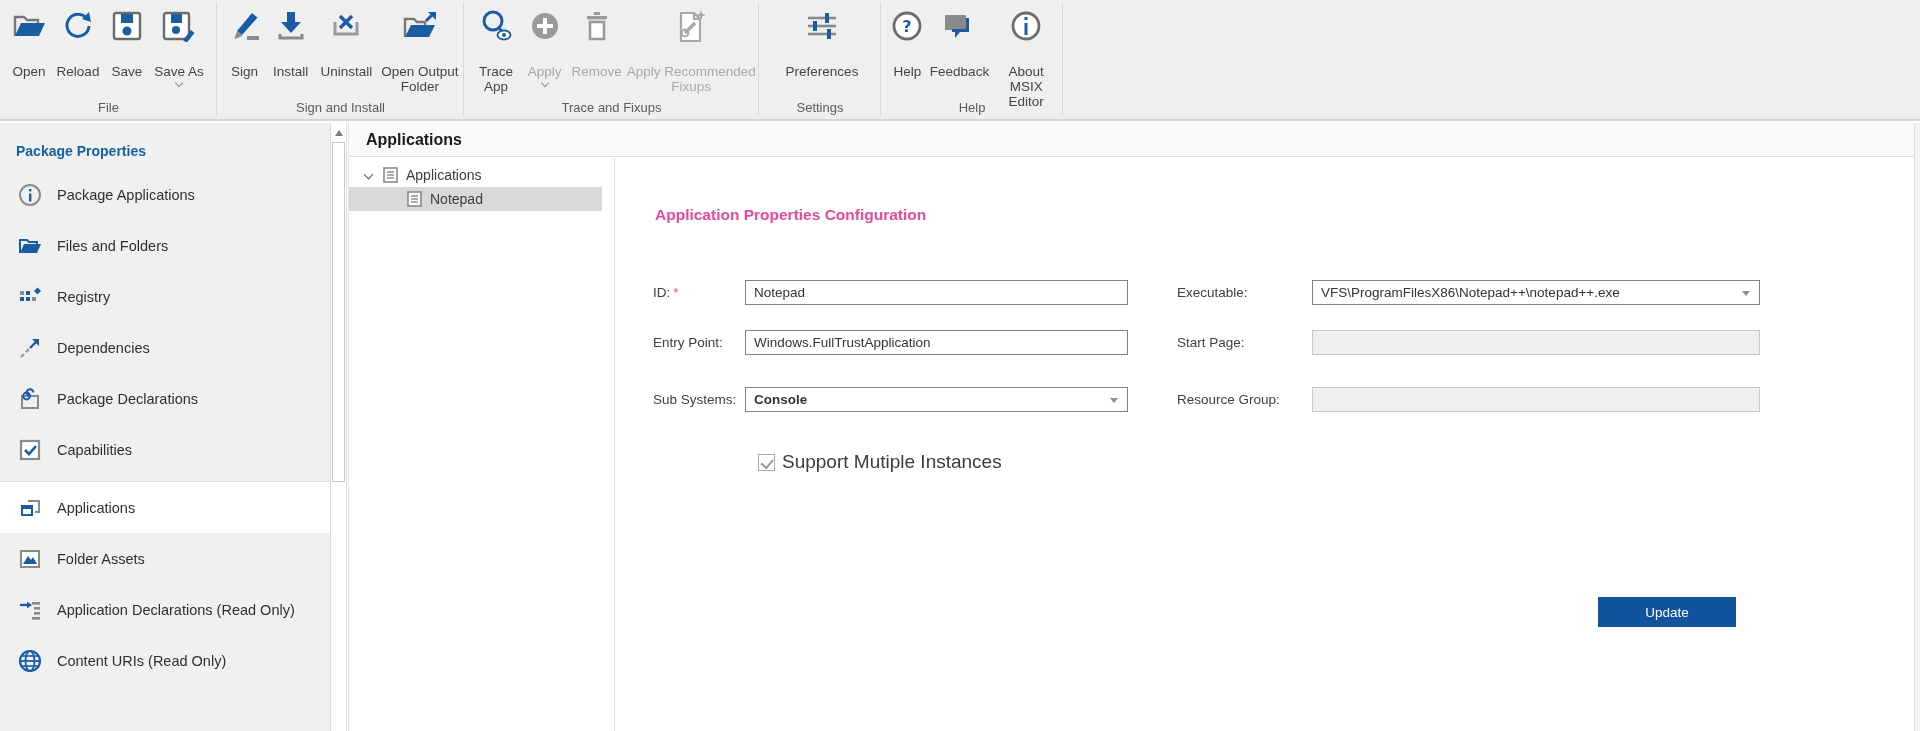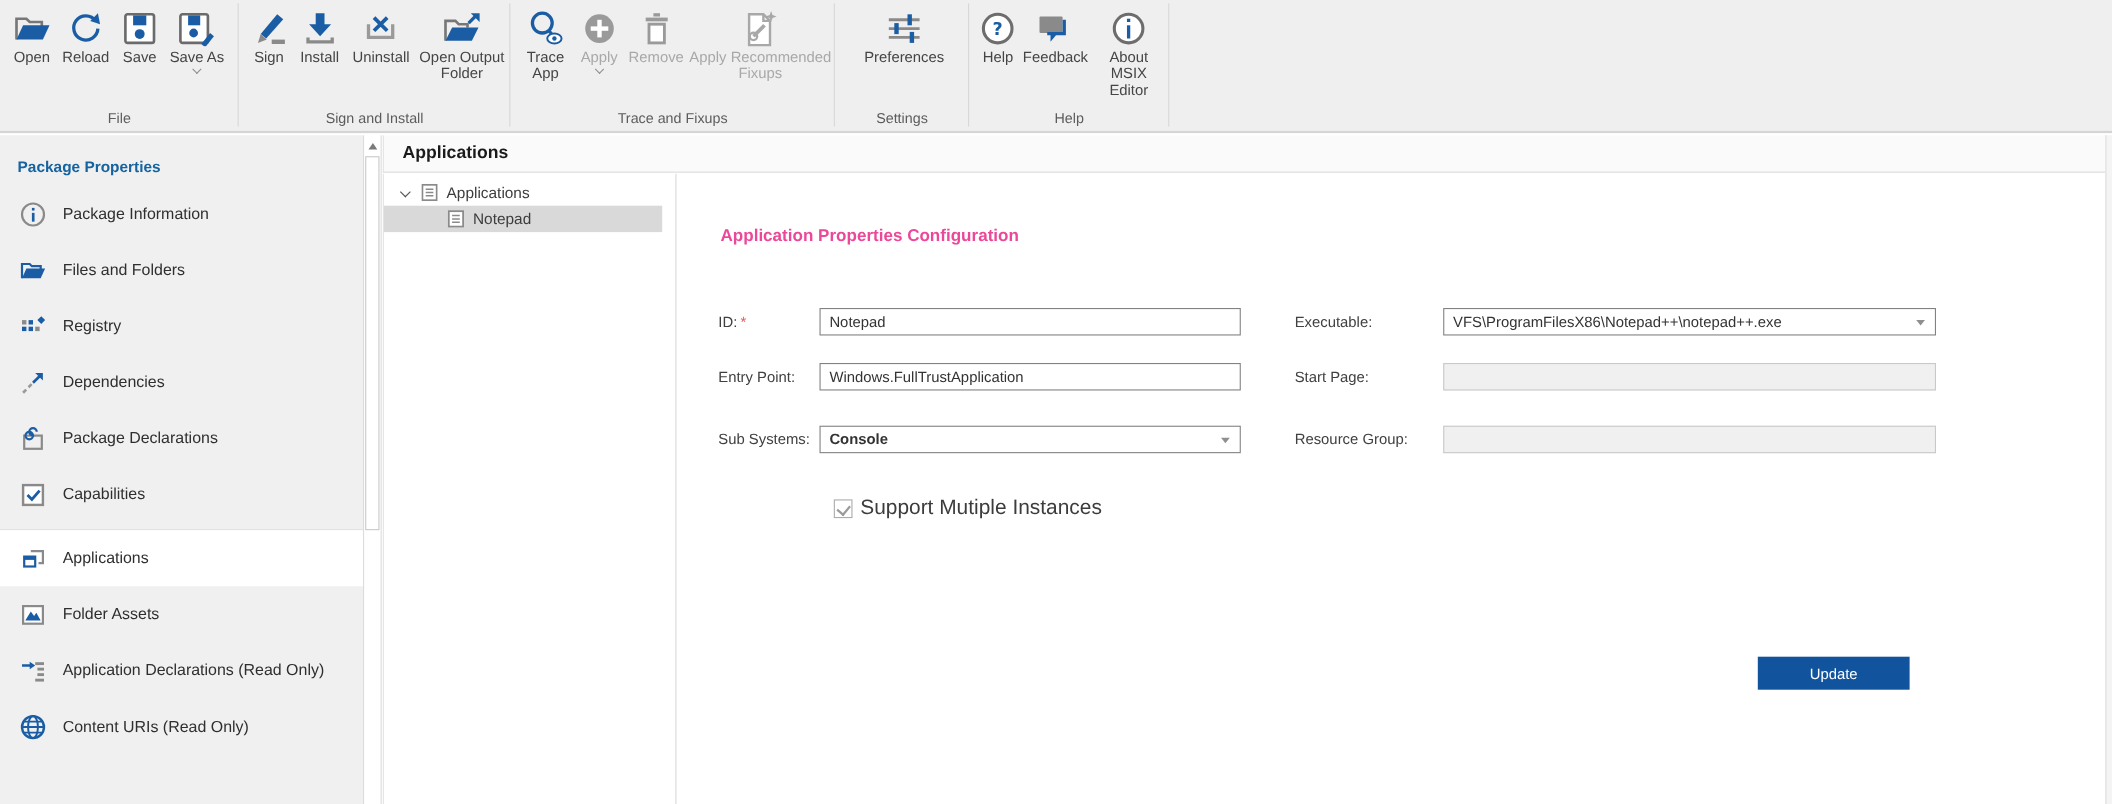--- a/index.html
+++ b/index.html
@@ -13,21 +13,21 @@
   .rgroup { position:relative; height:100%; display:flex; align-items:flex-start;
             padding:6px 2px 0 6px; }
   .rgroup::after { content:""; position:absolute; right:0; top:3px; bottom:4px;
                    width:1px; background:#d8d8d8; }
   .rgroup-label { position:absolute; left:0; right:0; bottom:4px; text-align:center;
                   font-size:13px; color:#5c5c5c; }
   .rbtn { display:flex; flex-direction:column; align-items:center; padding-top:2px;
           cursor:default; }
   .rbtn .ricon { height:36px; display:flex; align-items:center; justify-content:center; }
   .rbtn .rlabel { font-size:13.5px; color:#454545; text-align:center; line-height:15px;
-                  margin-top:0; }
+                  margin-top:20px; }
   .rbtn.disabled .rlabel { color:#a8a8a8; }
   .chev { width:8px; height:8px; margin-top:1px; position:relative; }
   .chev::after { content:""; position:absolute; left:1px; top:0; width:5px; height:5px;
                  border-right:1.5px solid #8f8f8f; border-bottom:1.5px solid #8f8f8f;
                  transform:rotate(45deg); }
 
   
   .sidebar { position:absolute; left:0; top:123px; width:330px; bottom:0;
              background:#f0f0f0; }
   .side-header { padding:20px 0 10px 16px; font-size:14px; font-weight:bold;
@@ -304,21 +304,21 @@
     <div class="side-header">Package Properties</div>
 
     <div class="side-item">
       <span class="sicon">
         <svg width="24" height="24" viewBox="0 0 24 24">
             <circle cx="12" cy="12" r="10" fill="none" stroke="#8a8a8a" stroke-width="2"></circle>
             <rect x="11" y="6" width="2.4" height="2.4" fill="#1b5da5"></rect>
             <rect x="11" y="10.5" width="2.4" height="8" fill="#1b5da5"></rect>
           </svg>
       </span>
-      <span class="slabel">Package Information</span>
+      <span class="slabel">Package Applications</span>
     </div>
 
     <div class="side-item">
       <span class="sicon">
         <svg width="24" height="24" viewBox="0 0 24 24">
             <path d="M2 19 V6 h7 l2 2 h8 v3" fill="none" stroke="#1b5da5" stroke-width="2"></path>
             <path d="M2 19 L6 10 h17 L19 19 Z" fill="#1b5da5"></path>
           </svg>
       </span>
       <span class="slabel">Files and Folders</span>

